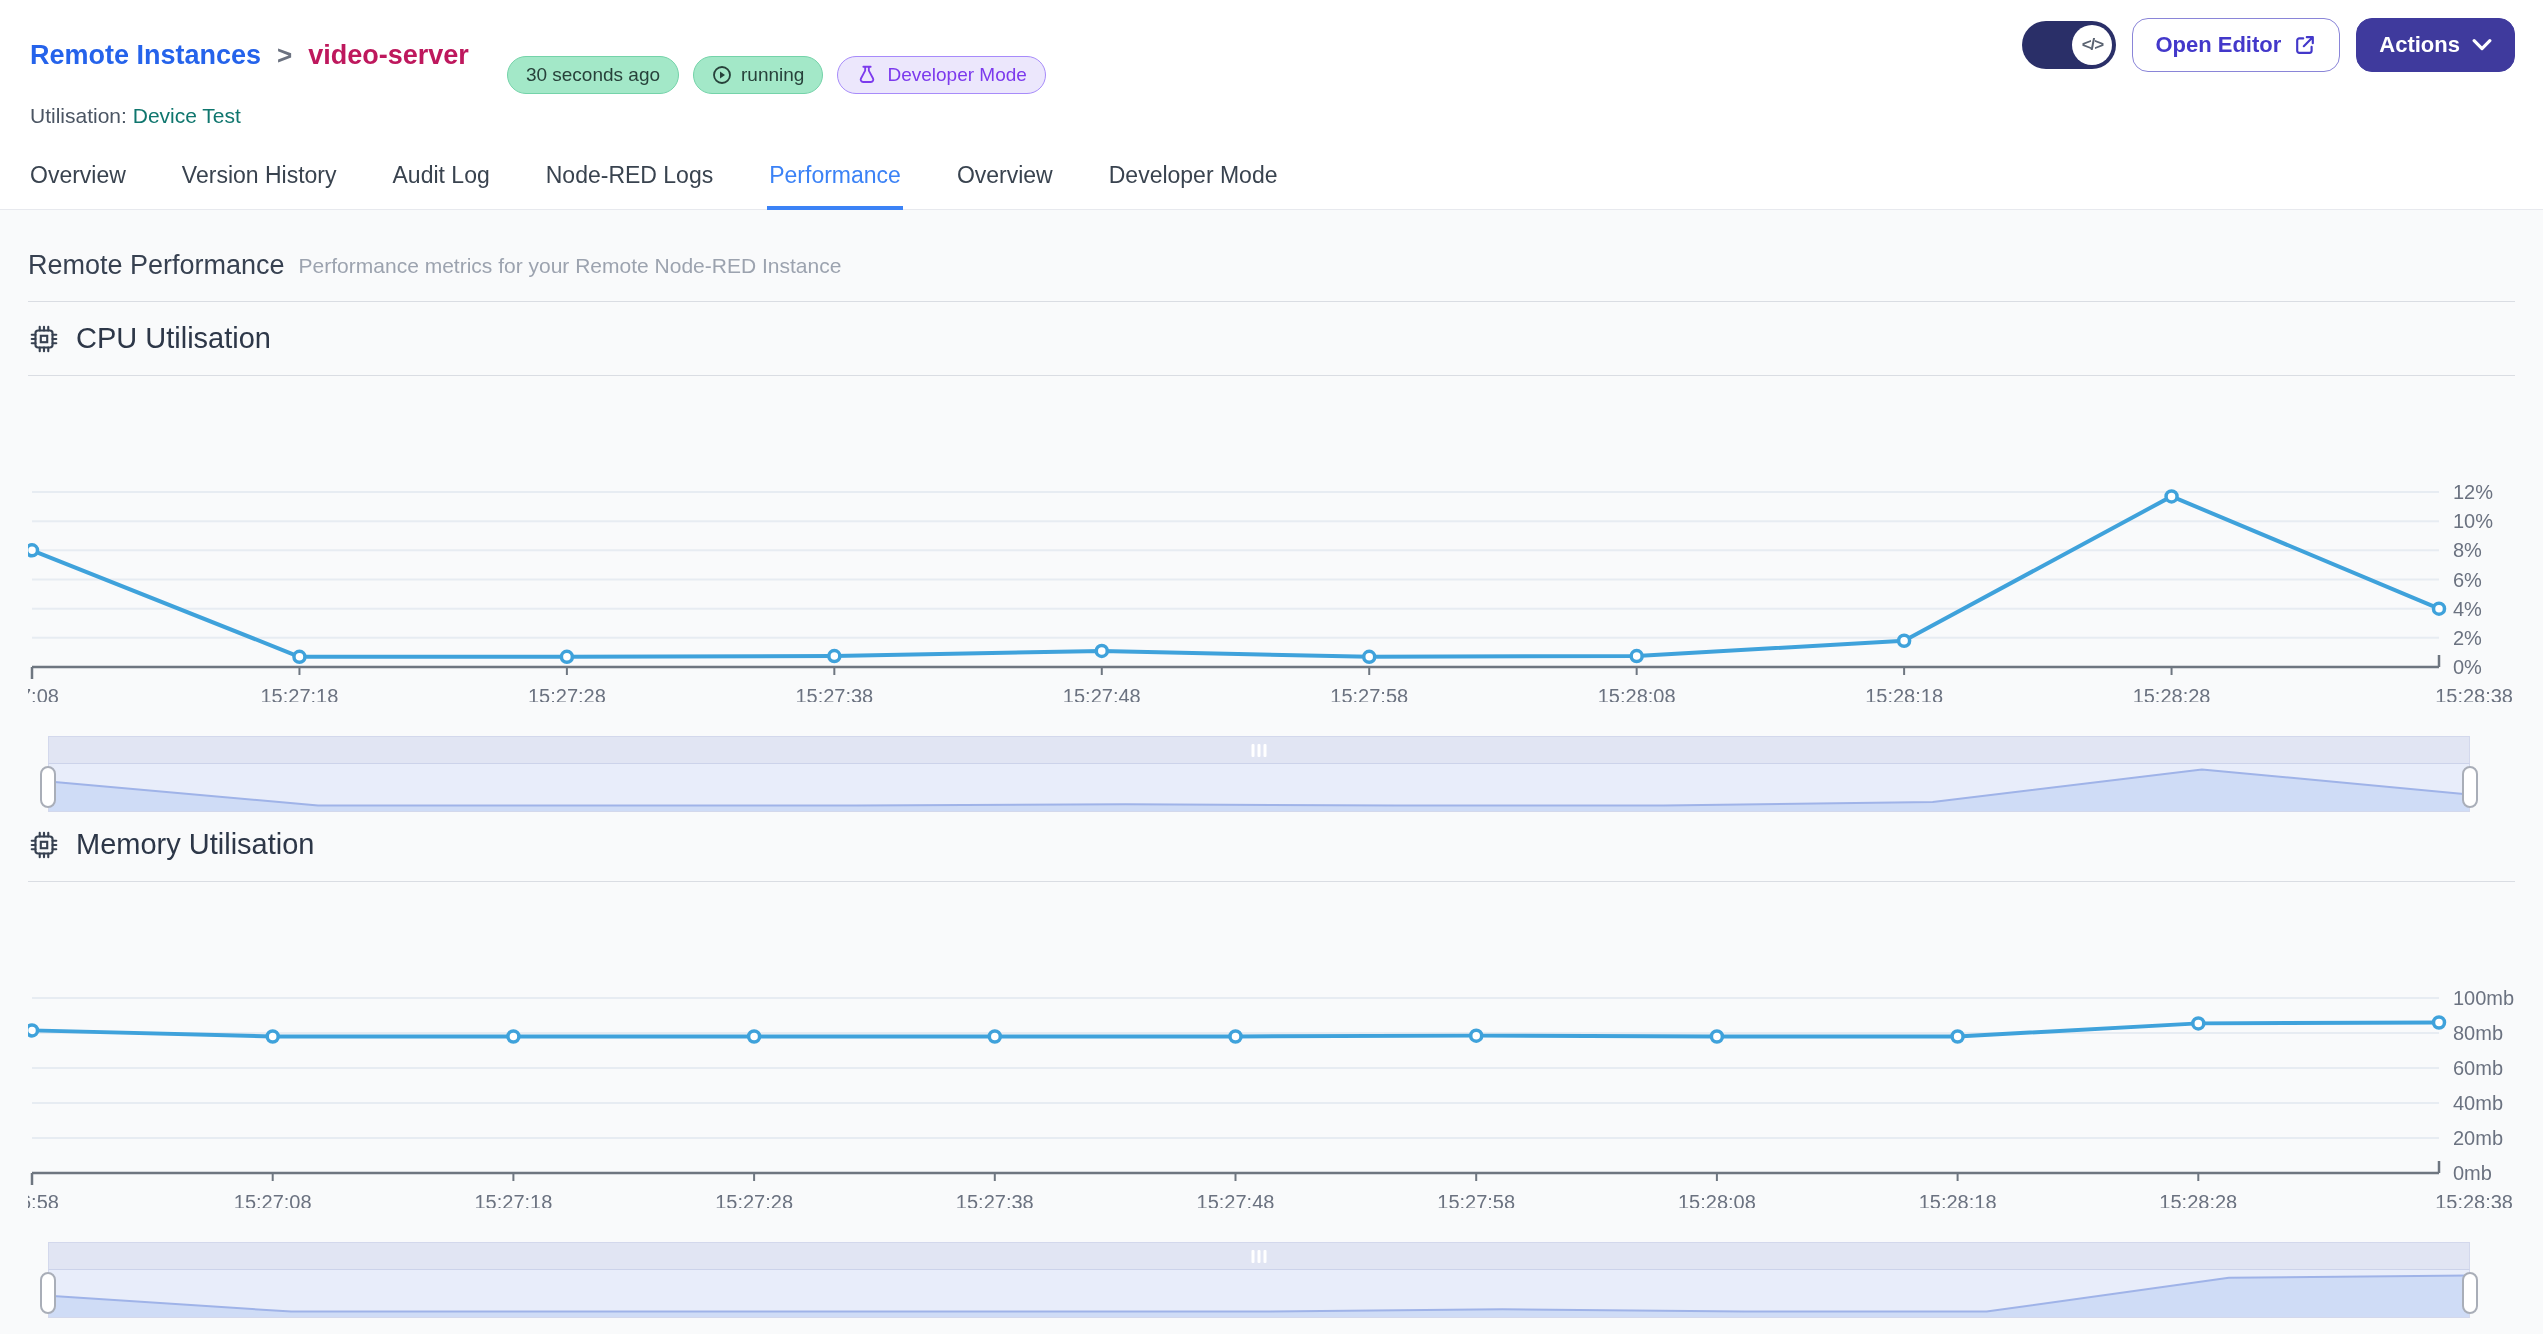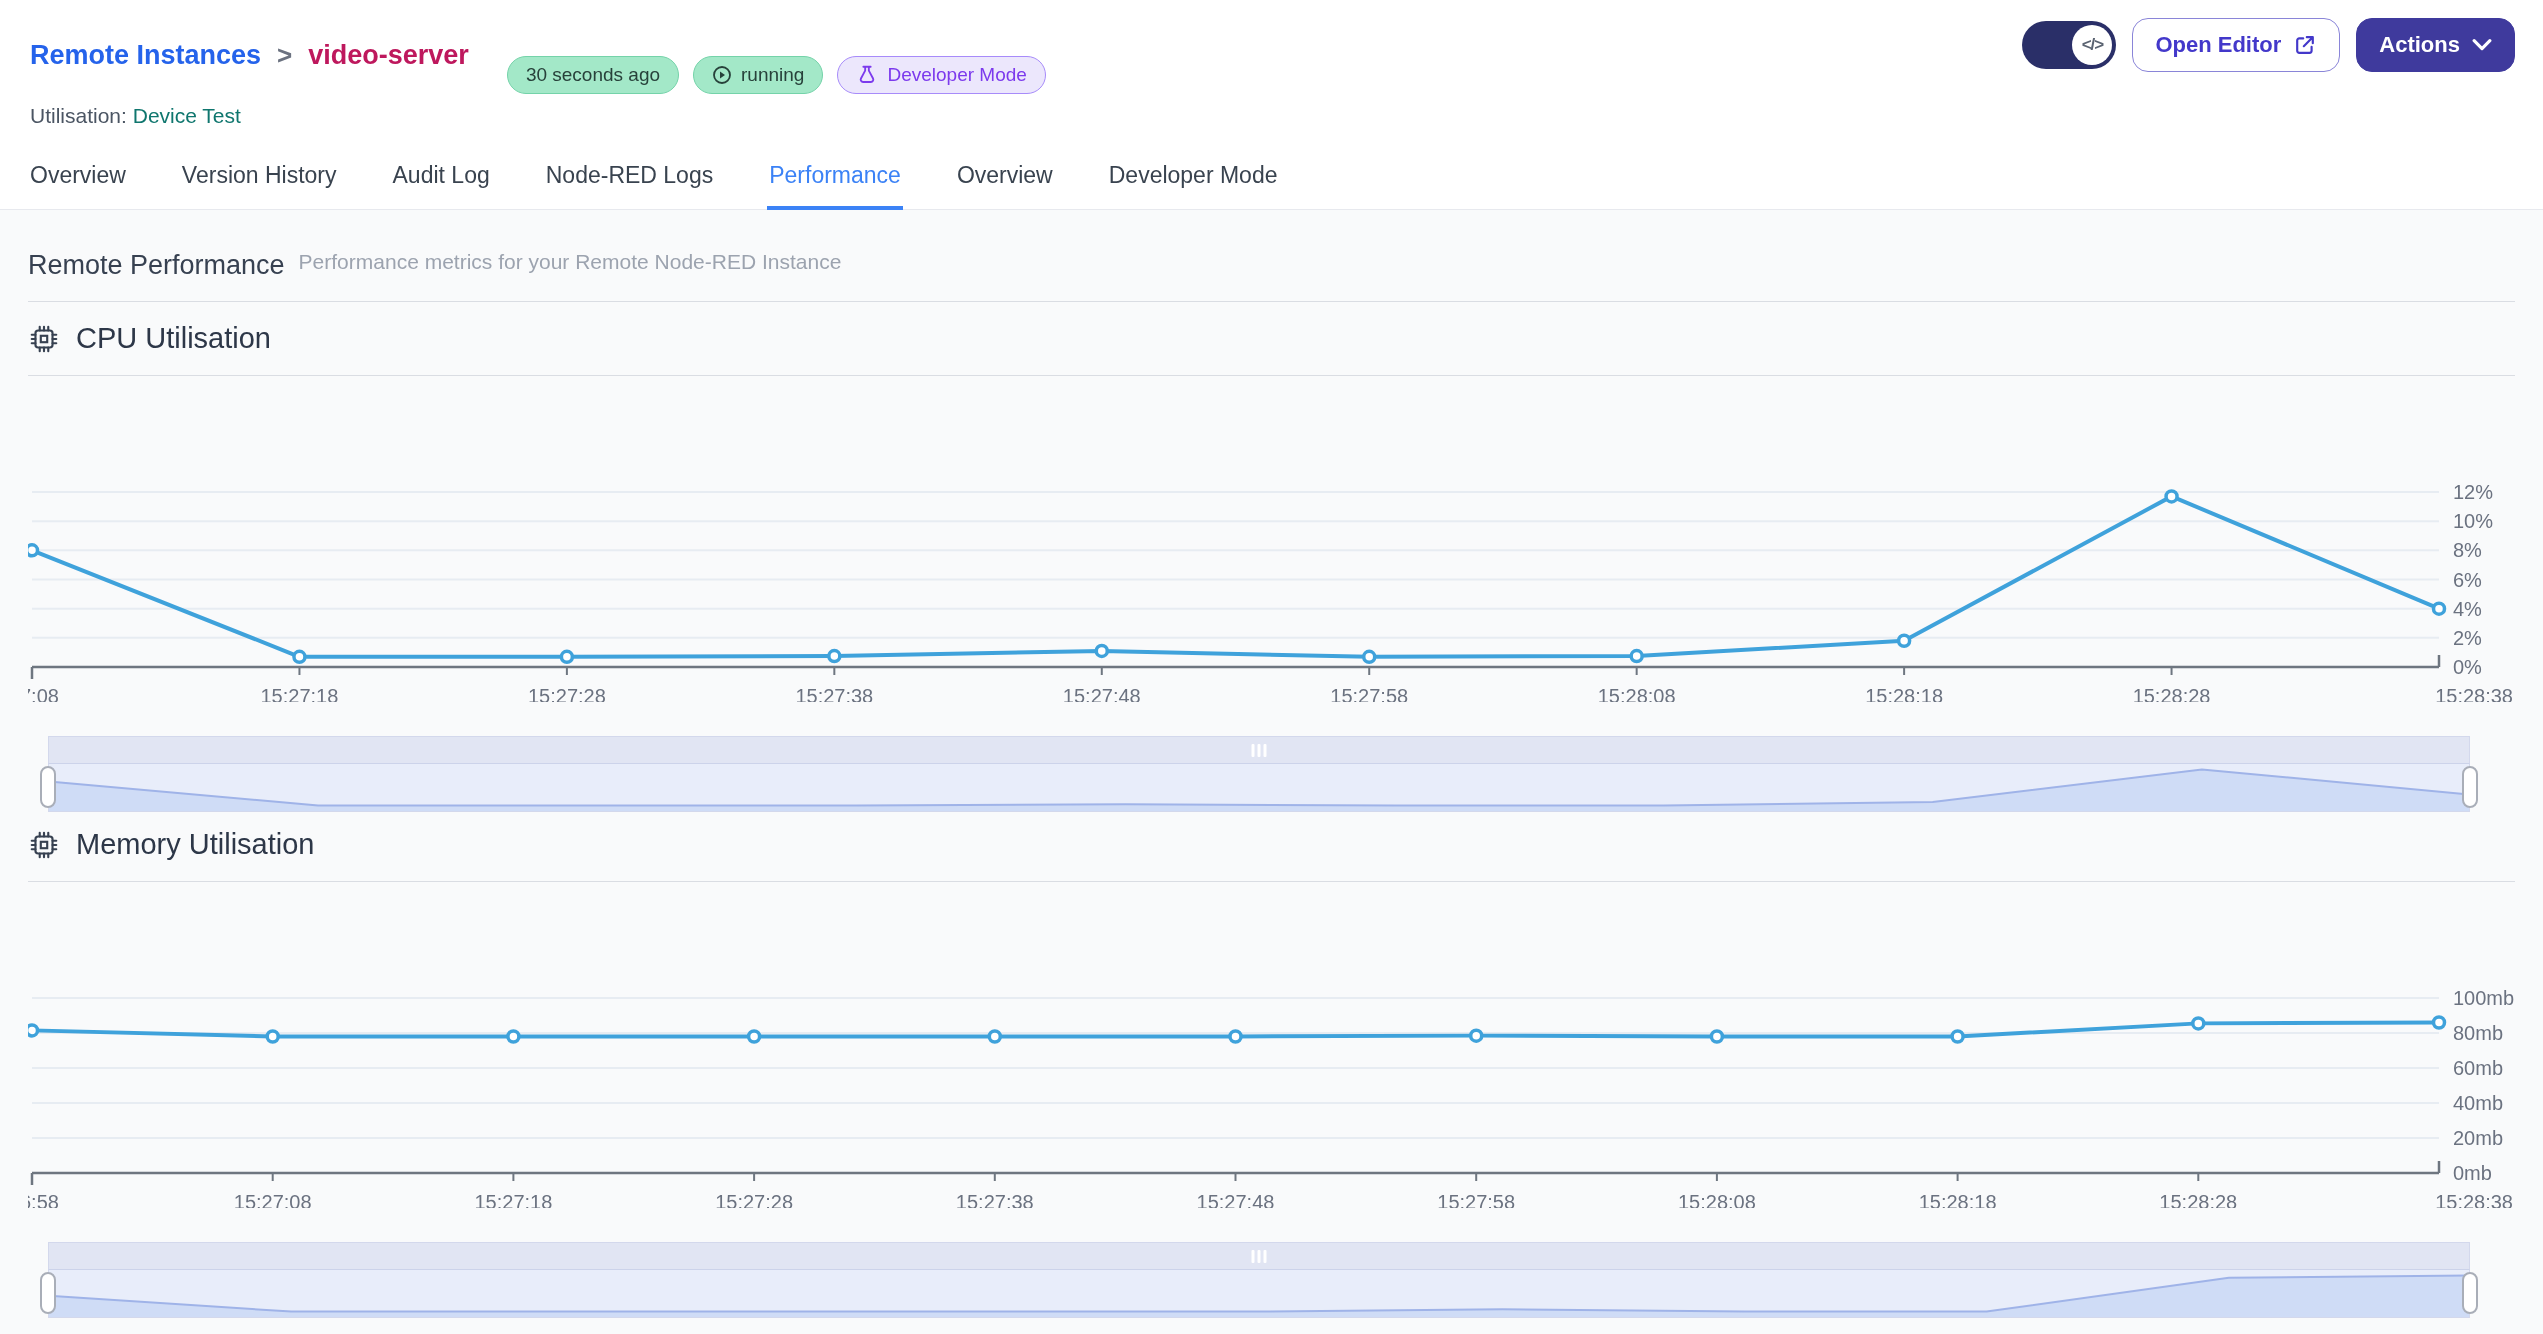--- a/index.html
+++ b/index.html
@@ -34,21 +34,21 @@
   .btn-solid { background:#3f3a9d; border:1.5px solid #3f3a9d; color:#fff; }
 
   
   .tabs { display:flex; gap:52px; padding-left:28px; margin-top:20px; border-bottom:1px solid #e7e9ee; background:#fff; }
   .tab { font-size:23px; color:#39434f; padding:14px 2px 20px; position:relative; cursor:pointer; white-space:nowrap; }
   .tab.active { color:#3b82f6; }
   .tab.active::after { content:""; position:absolute; left:0; right:0; bottom:-1px; height:4px; background:#3b82f6; }
 
   
   .content { flex:1; background:#f9fafb; padding:26px 28px 20px; overflow:hidden; }
-  .page-title-row { display:flex; align-items:flex-start; gap:14px; margin:14px 0 0; }
+  .page-title-row { display:flex; align-items:center; gap:14px; margin:14px 0 0; }
   .page-title { font-size:27px; color:#374151; font-weight:500; }
   .page-subtitle { font-size:21px; color:#9ca3af; }
   .divider { border:none; border-top:1px solid #dadde3; margin:20px 0 0; }
   .section-head { display:flex; align-items:flex-end; gap:16px; margin:20px 0 0; }
   .section-title { font-size:29px; color:#2d3748; font-weight:500; }
   .chip-icon { width:32px; height:32px; display:block; }
 
   .chart-svg { display:block; width:2487px; height:320px; margin-top:6px; }
 
   

